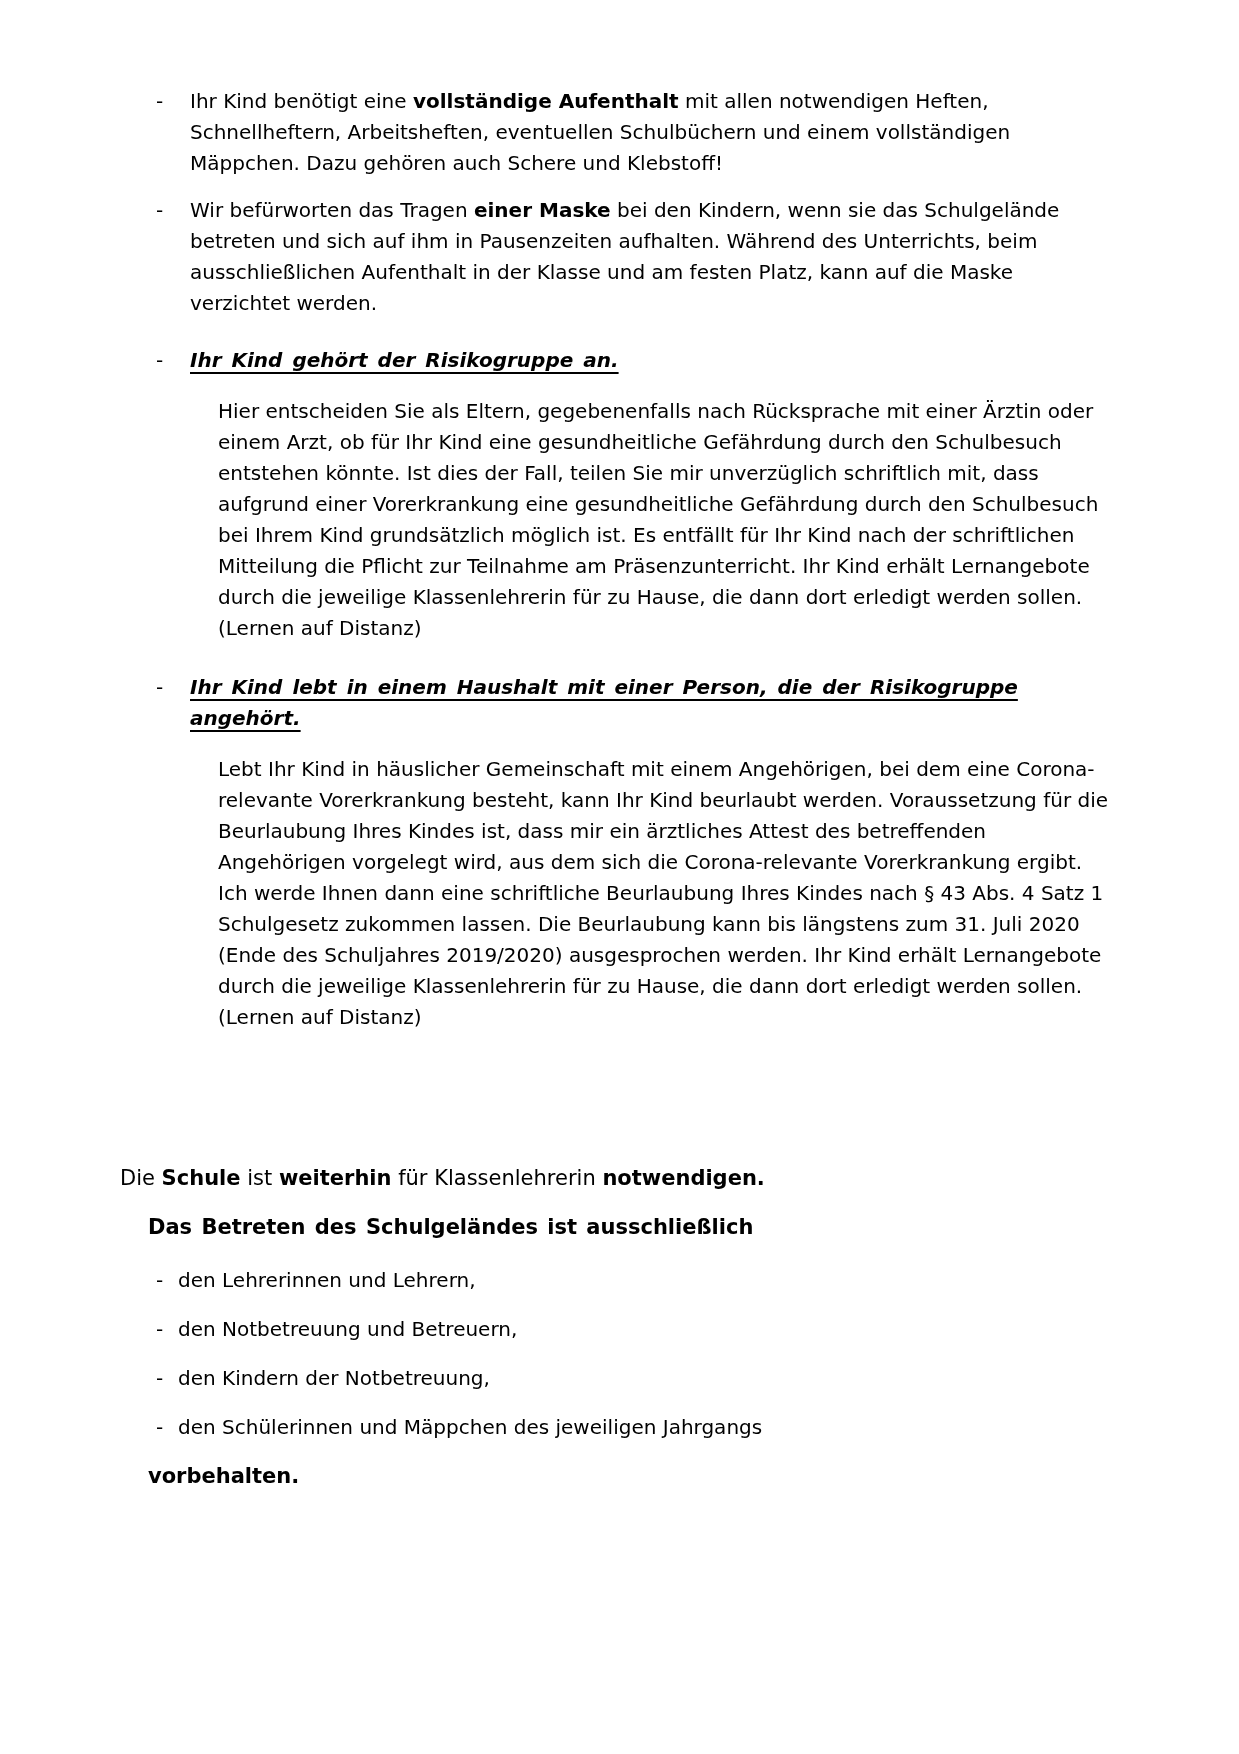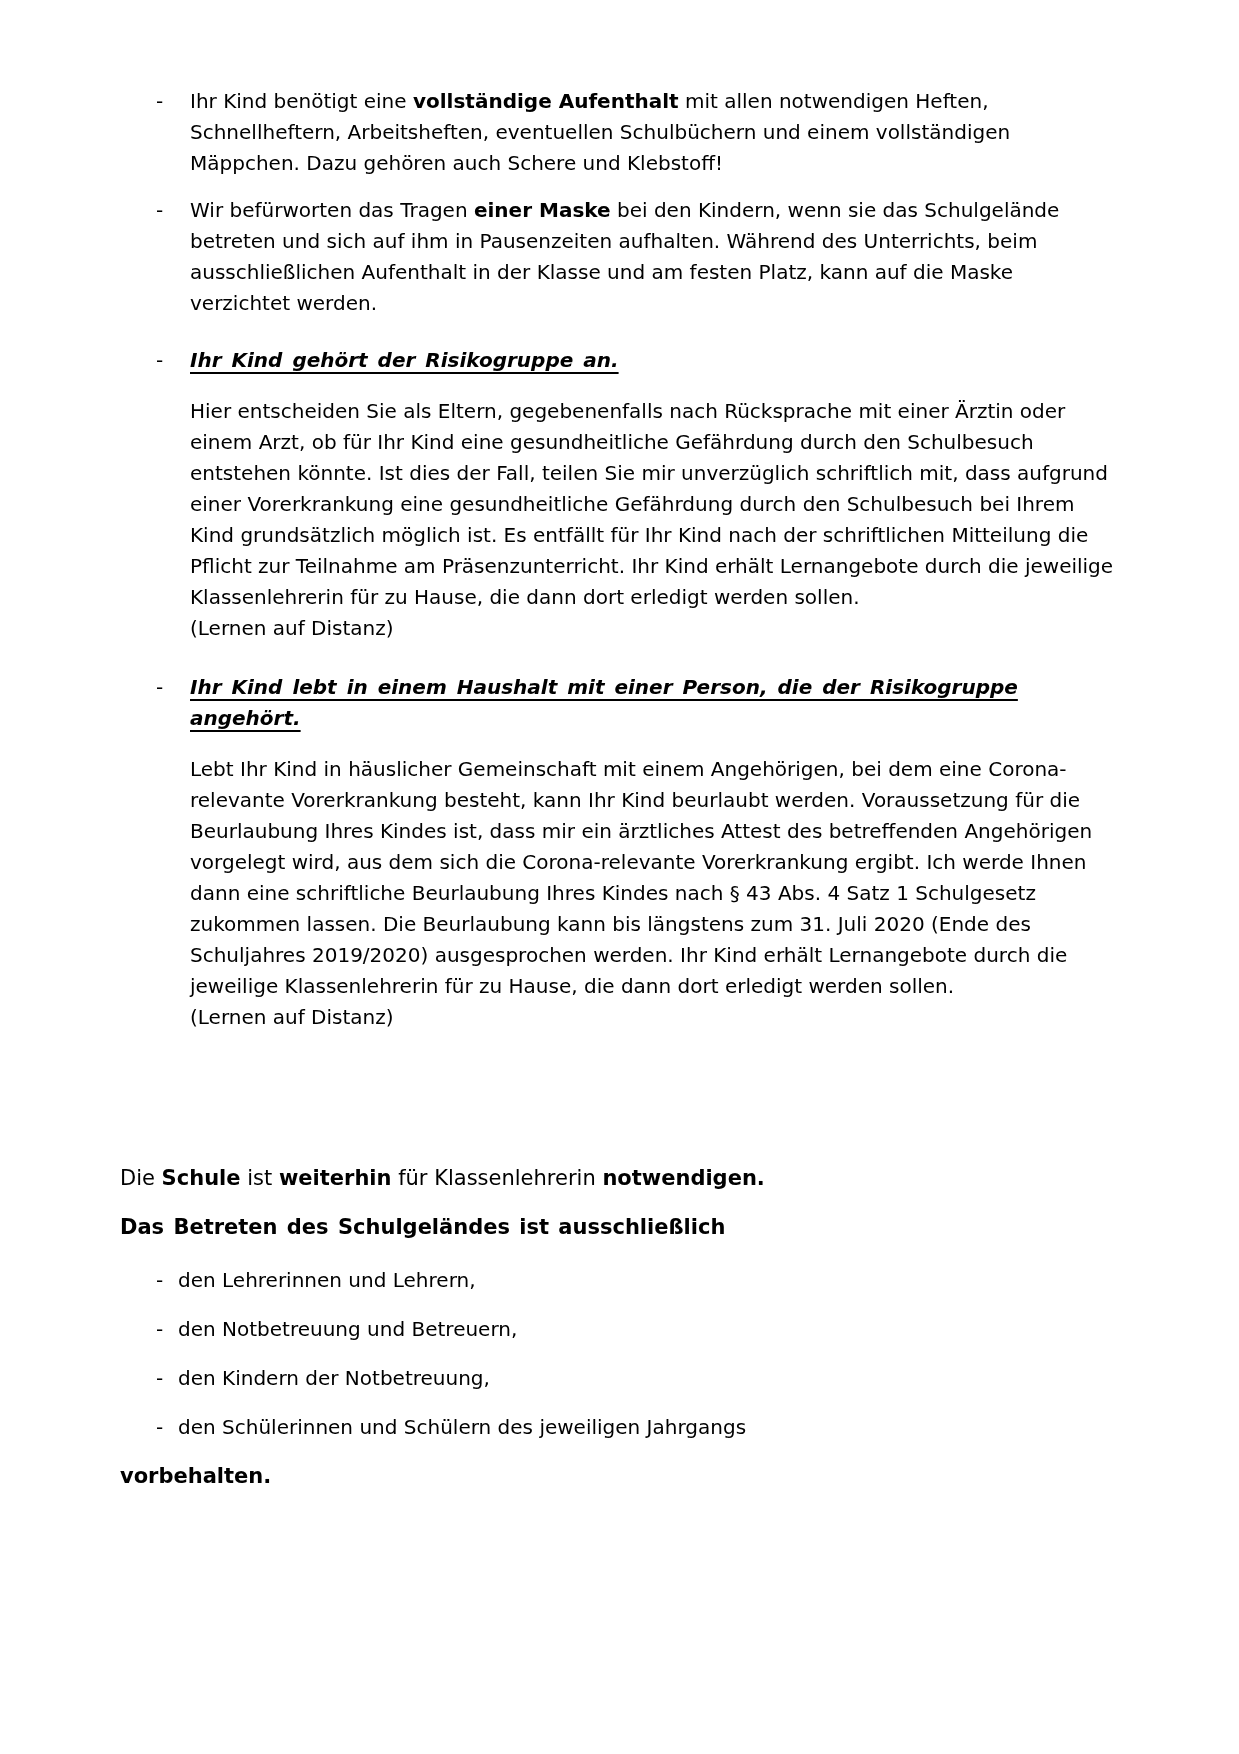--- a/index.html
+++ b/index.html
@@ -56,29 +56,30 @@
   }
   .heading-bu {
     font-weight: bold;
     text-decoration: underline;
     text-decoration-thickness: 2px;
     text-underline-offset: 5px;
     word-spacing: 3px;
     font-style: italic;
   }
   .indent {
-    margin-left: 70px;
+    margin-left: 98px;
   }
   .mixed-line {
     font-size: 21px;
   }
   .bold-line {
     font-weight: bold;
     font-size: 21px;
     word-spacing: 2px;
+    margin-left: 28px;
   }
   .spacer-block {
     height: 130px;
   }
   b { font-weight: bold; }
 </style>
 </head>
 <body>
 
 <div class="page">
@@ -129,18 +130,18 @@
   <div class="bullet list-row mb18">
     <span class="dash">-</span>
     <div class="bullet-text">den Notbetreuung und Betreuern,</div>
   </div>
   <div class="bullet list-row mb18">
     <span class="dash">-</span>
     <div class="bullet-text">den Kindern der Notbetreuung,</div>
   </div>
   <div class="bullet list-row mb18">
     <span class="dash">-</span>
-    <div class="bullet-text">den Schülerinnen und Schülern des jeweiligen Jahrgangs</div>
+    <div class="bullet-text">den Schülerinnen und Mäppchen des jeweiligen Jahrgangs</div>
   </div>
 
   <p class="bold-line">vorbehalten.</p>
 
 </div>
 
 </body></html>

